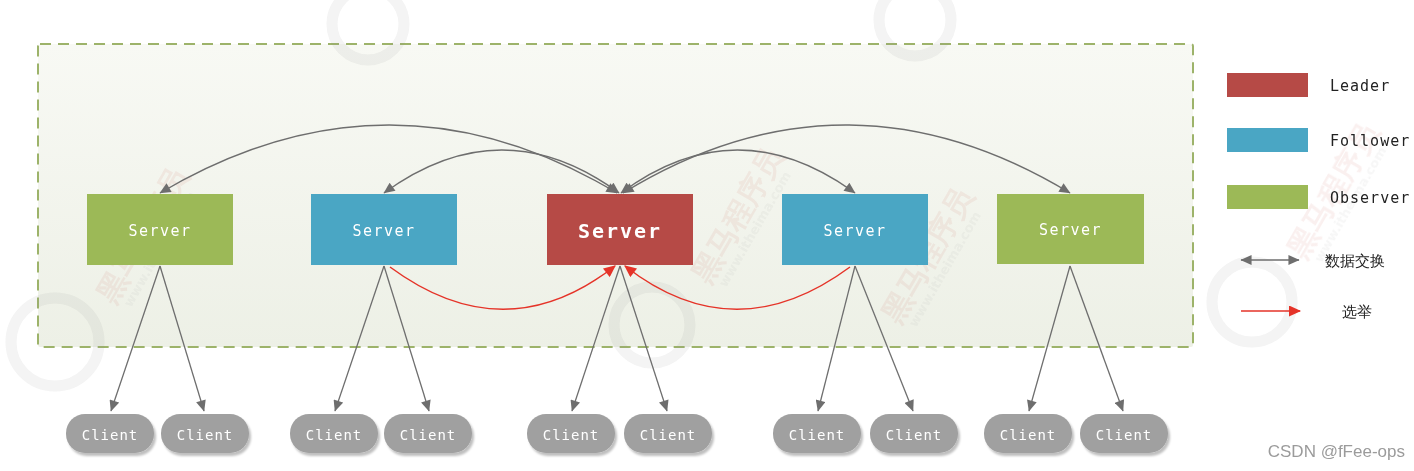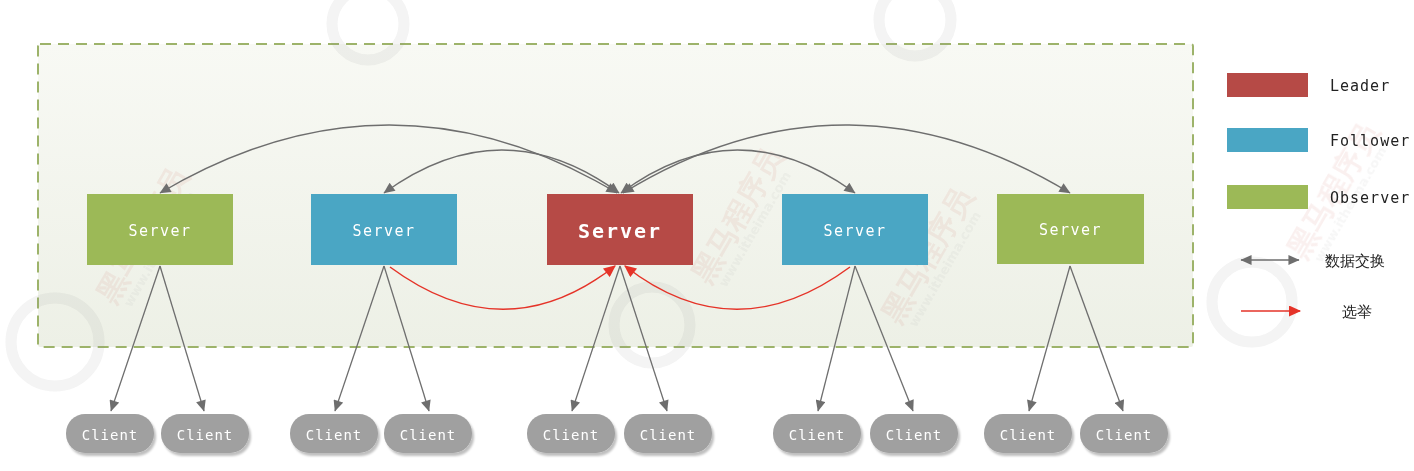--- a/index.html
+++ b/index.html
@@ -113,13 +113,14 @@
       <text x="1330" y="86" class="lbl-legend" text-anchor="start" dominant-baseline="central">Leader</text>
       <rect x="1227" y="128" width="81" height="24" fill="#4aa6c4"></rect>
       <text x="1330" y="141" class="lbl-legend" text-anchor="start" dominant-baseline="central">Follower</text>
       <rect x="1227" y="185" width="81" height="24" fill="#9cb957"></rect>
       <text x="1330" y="198" class="lbl-legend" text-anchor="start" dominant-baseline="central">Observer</text>
       <line x1="1241" y1="260" x2="1299" y2="260" stroke="#6e6e6e" stroke-width="1.6" marker-end="url(#ah)" marker-start="url(#ahrev)"></line>
       <text x="1325" y="261" class="lbl-cn" text-anchor="start" dominant-baseline="central">数据交换</text>
       <line x1="1241" y1="311" x2="1300" y2="311" stroke="#e53328" stroke-width="1.6" marker-end="url(#ahred)"></line>
       <text x="1342" y="312" class="lbl-cn" text-anchor="start" dominant-baseline="central">选举</text>
     </svg>
+  <div class="credit">CSDN @fFee-ops</div>
 </div>
 
 </body></html>

